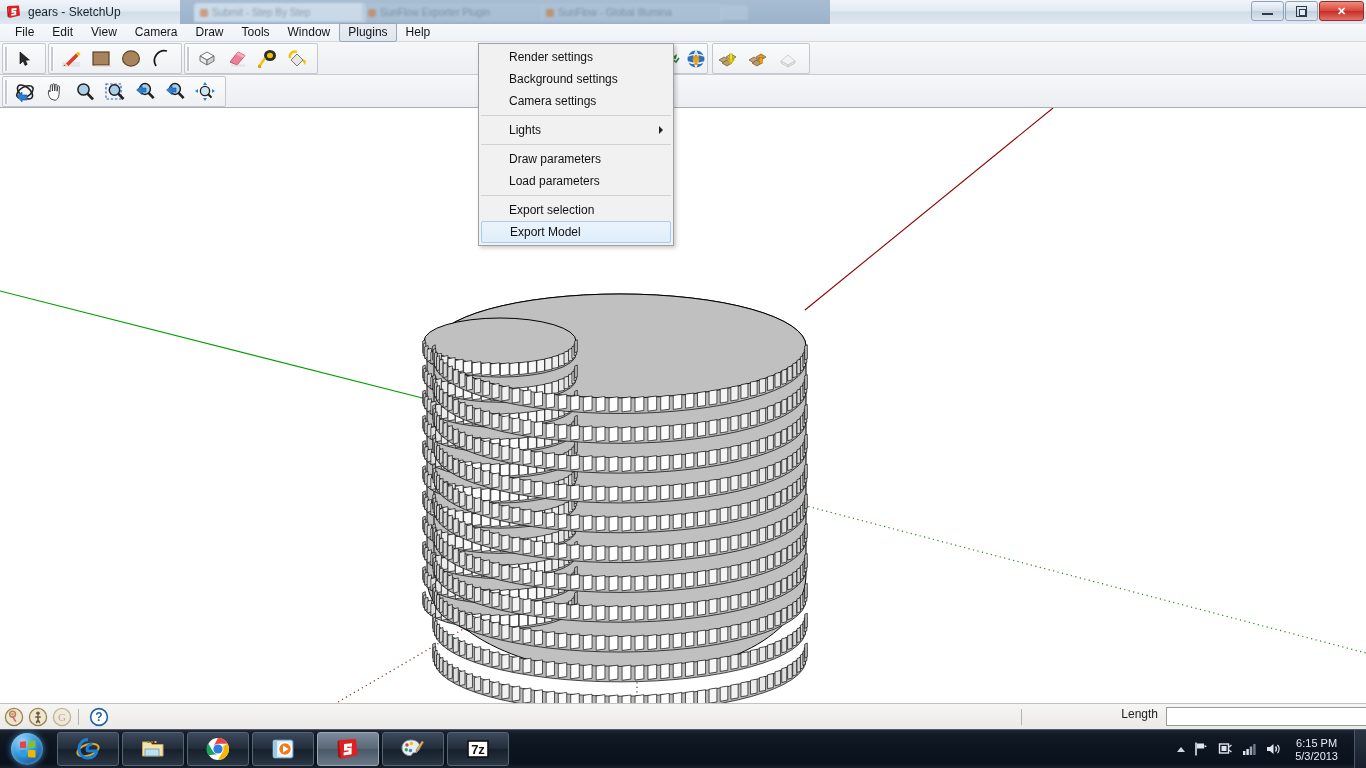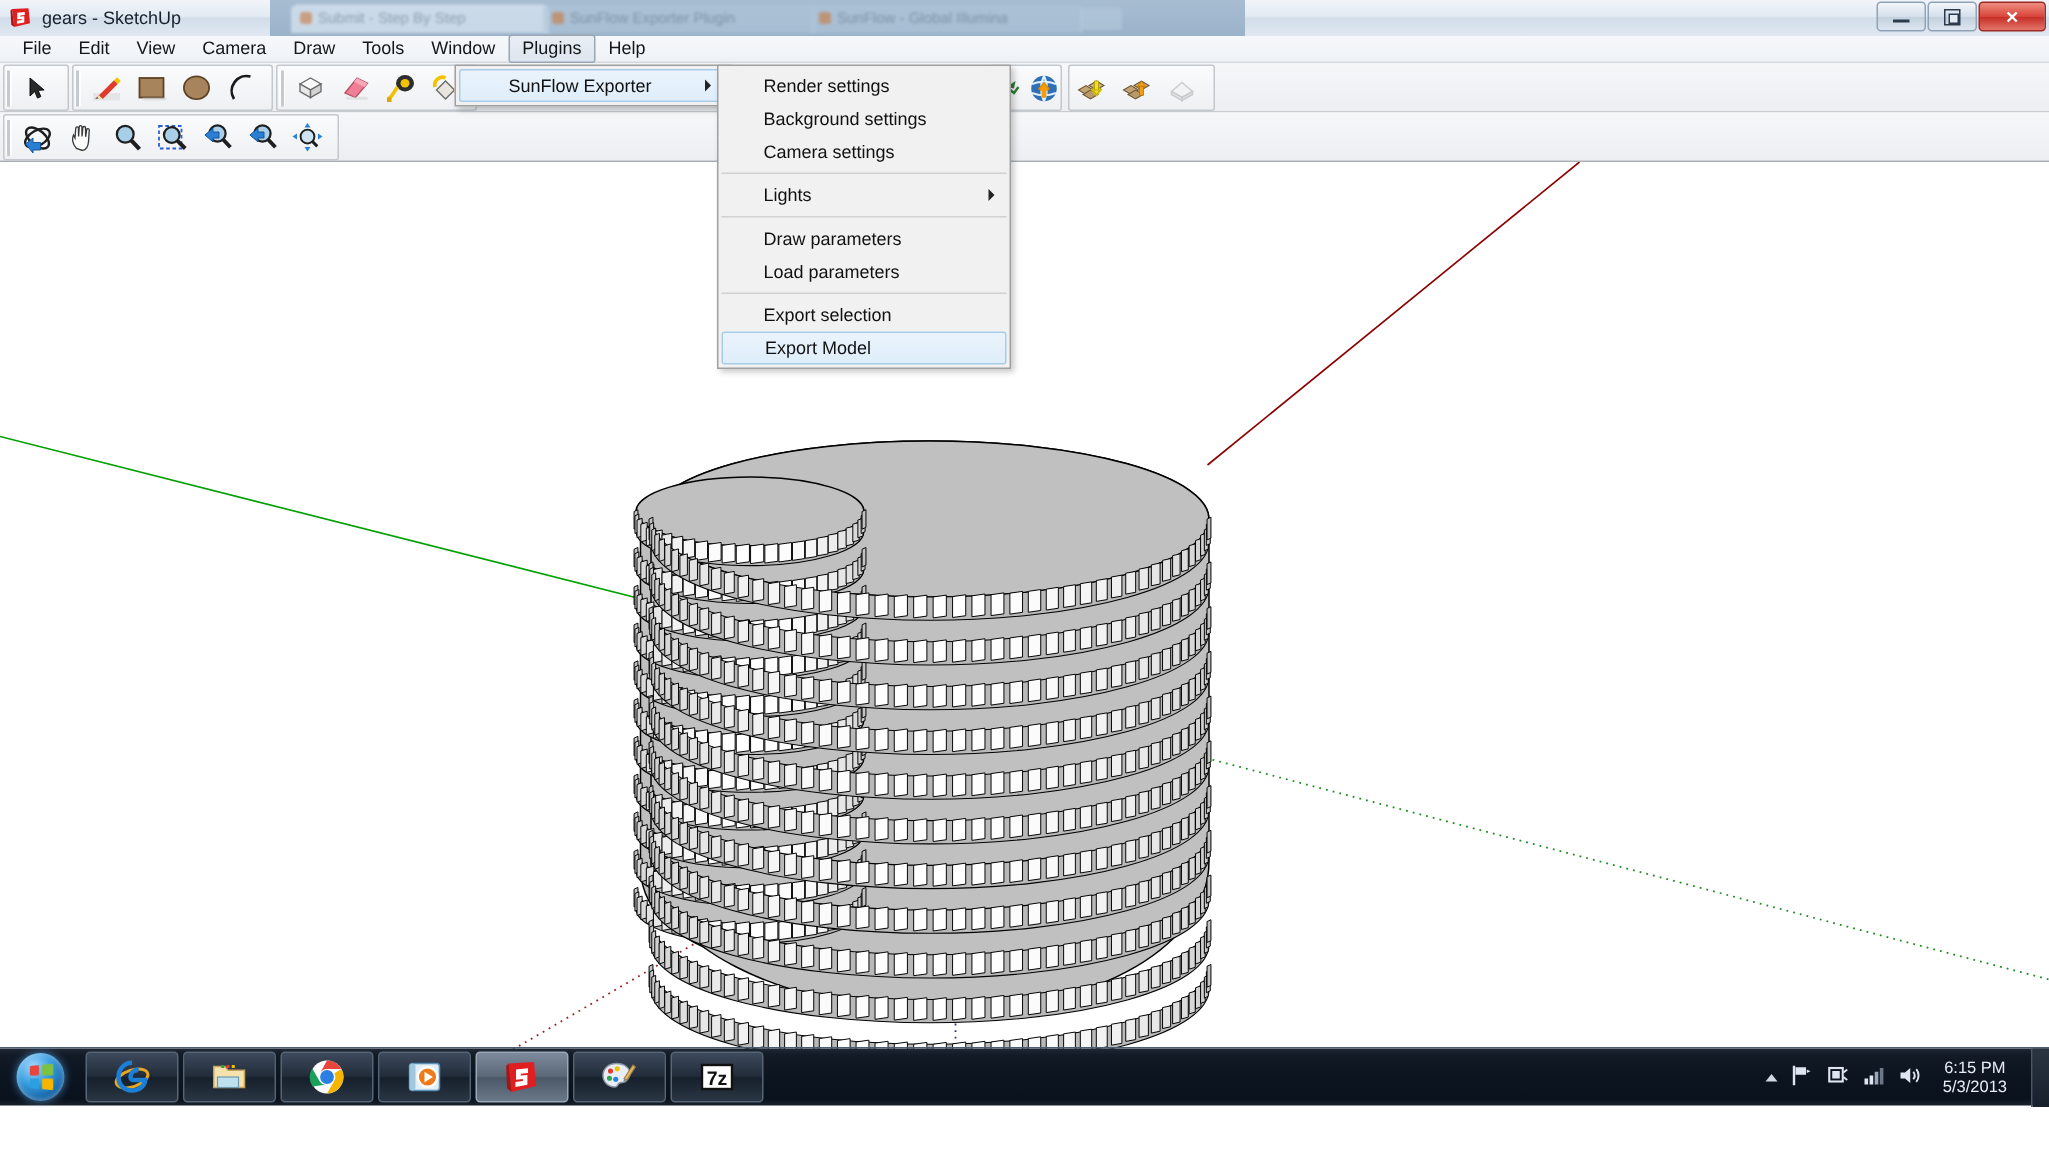--- a/index.html
+++ b/index.html
@@ -158,21 +158,21 @@
   }
   .length-label{font-size:12px;color:#222;padding-right:8px;}
   .length-field{
     width:200px;height:19px;background:#fff;border:1px solid #9a9a9a;
     border-right:none;box-sizing:border-box;
   }
   .sb-vdiv{position:absolute;left:1021px;top:5px;width:1px;height:16px;background:#b8b5b0;}
 
   
   .taskbar{
-    position:absolute;left:0;top:698px;width:1366px;height:39px;
+    position:absolute;left:0;top:729px;width:1366px;height:39px;
     background:linear-gradient(to bottom,#1f2733 0%,#121a26 12%,#0c1420 50%,#0a121d 88%,#19212c 100%);
     border-top:1px solid #4b5b70;
     box-sizing:border-box;
     display:flex;align-items:center;
   }
   .startorb{
     width:54px;height:38px;display:flex;align-items:center;justify-content:center;
   }
   .orb{
     width:32px;height:32px;border-radius:50%;
@@ -1288,26 +1288,20 @@
           <path d="M 792.7515549502066 553.966865634753 L 796.8140999821514 552.766865634753 L 796.8140999821514 566.721774725662 L 792.7515549502066 567.9217747256621 Z" fill="rgb(215,215,215)" stroke="#000000" stroke-width="0.65"></path>
           <path d="M 797.0023809635861 550.5149606843022 L 800.5869699254686 549.3149606843022 L 800.5869699254686 563.2698697752112 L 797.0023809635861 564.4698697752112 Z" fill="rgb(211,211,211)" stroke="#000000" stroke-width="0.65"></path>
           <path d="M 800.3869716495439 546.9932261043417 L 803.4839358234318 545.7932261043417 L 803.4839358234318 559.7481351952507 L 800.3869716495439 560.9481351952508 Z" fill="rgb(207,207,207)" stroke="#000000" stroke-width="0.65"></path>
           <path d="M 802.8888376224759 543.4188194317417 L 805.4908839493883 542.2188194317416 L 805.4908839493883 556.1737285226507 L 802.8888376224759 557.3737285226507 Z" fill="rgb(203,203,203)" stroke="#000000" stroke-width="0.65"></path>
           <path d="M 804.2469133483273 539.8091548165128 L 806.8469133483272 538.6091548165127 L 806.8469133483272 552.5640639074218 L 804.2469133483273 553.7640639074218 Z" fill="rgb(199,199,199)" stroke="#000000" stroke-width="0.65"></path>
           <path d="M 804.7 536.1818181818182 L 807.3 534.9818181818182 L 807.3 548.9367272727272 L 804.7 550.1367272727273 Z" fill="rgb(195,195,195)" stroke="#000000" stroke-width="0.65"></path>
         </g>
     </svg>
   </div>
 
-  <div class="menu-panel plugins-menu">
-    <div class="m-row hl">
-      <span>SunFlow Exporter</span>
-      <span class="arrow"></span>
-    </div>
-  </div>
 
   <div class="menu-panel submenu">
     <div class="m-row">
       <span>Render settings</span>
     </div>
     <div class="m-row">
       <span>Background settings</span>
     </div>
     <div class="m-row">
       <span>Camera settings</span>

